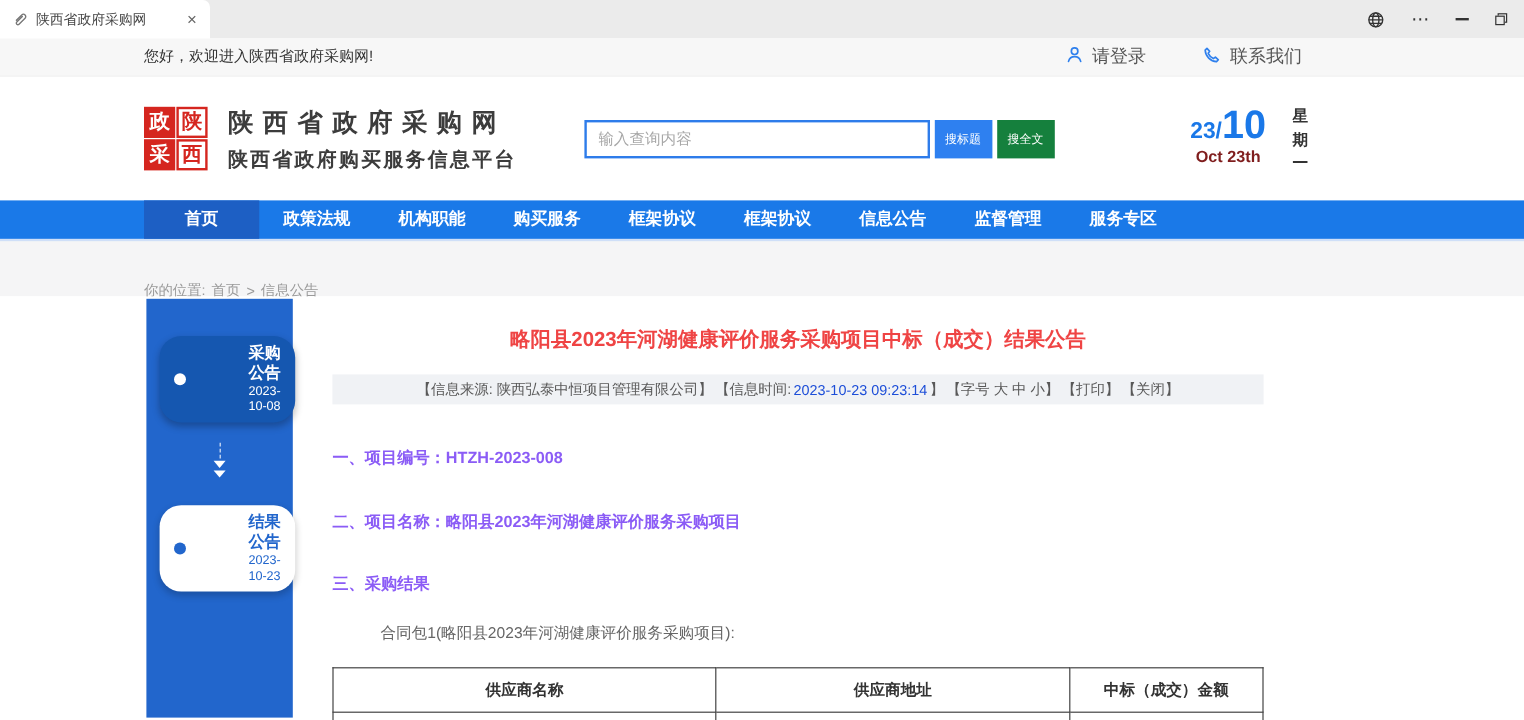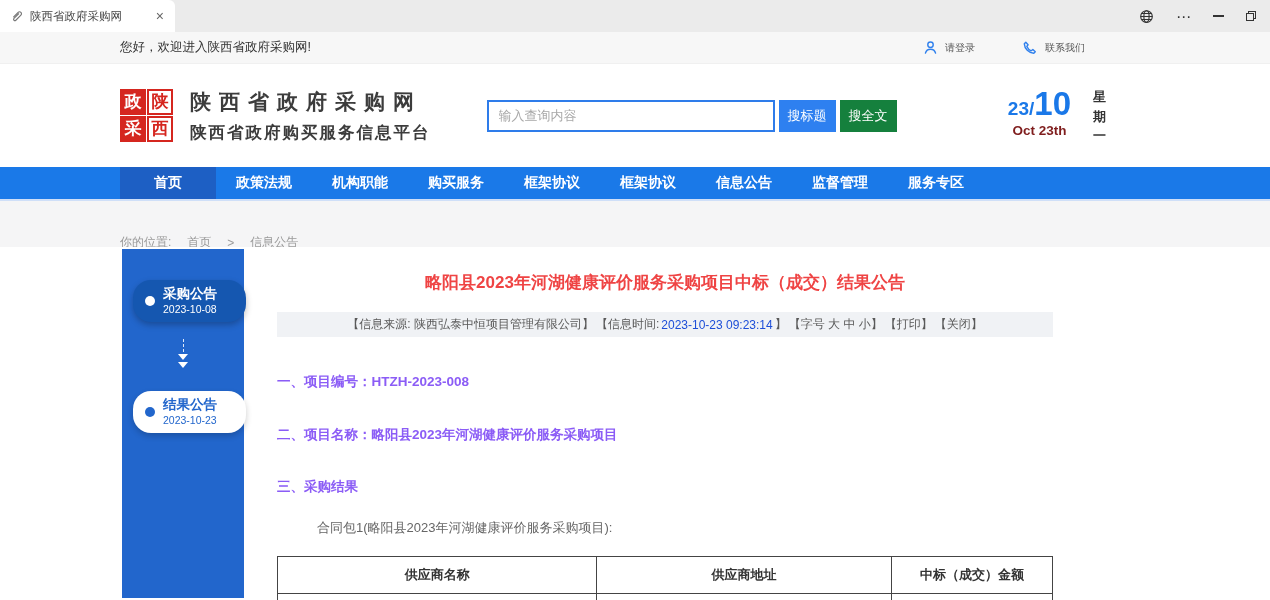--- a/index.html
+++ b/index.html
@@ -16,62 +16,62 @@
   .chrome-btn { font-size:15px; color:#333; line-height:1; cursor:pointer; }
   .min-glyph { display:inline-block; width:11px; height:1.5px; background:#333; }
   .restore-glyph { position:relative; width:10px; height:10px; }
   .restore-glyph .r1 { position:absolute; left:0; bottom:0; width:8px; height:8px; border:1.2px solid #333; background:#ebebeb; }
   .restore-glyph .r2 { position:absolute; right:0; top:0; width:8px; height:8px; border:1.2px solid #333; }
 
   
   .welcome { height:32px; background:#f7f7f7; display:flex; align-items:center; padding:0 185px 0 120px; border-bottom:1px solid #f0f0f0; }
   .welcome-text { font-size:12.5px; color:#333; }
   .welcome-right { margin-left:auto; display:flex; align-items:center; gap:48px; }
-  .welcome-link { display:flex; align-items:center; gap:7px; font-size:10px; color:#555; cursor:pointer; }
+  .welcome-link { display:flex; align-items:flex-start; gap:7px; font-size:15px; color:#555; cursor:pointer; }
 
   
   .site-header { height:103px; background:#fff; display:flex; align-items:center; padding:0 120px; }
   .logo { width:54px; height:54px; display:grid; grid-template-columns:26px 26px; grid-template-rows:26px 26px; gap:1px; }
   .logo-cell { display:flex; align-items:center; justify-content:center; font-size:17px; font-weight:700; }
   .logo-cell.red { background:#d5261f; color:#fff; }
   .logo-cell.white { background:#fff; color:#d5261f; border:2px solid #d5261f; }
   .titles { margin-left:16px; }
   .site-title { font-size:21px; font-weight:700; color:#3c3c3c; letter-spacing:8px; white-space:nowrap; }
   .site-subtitle { font-size:16.5px; font-weight:700; color:#3c3c3c; letter-spacing:2px; margin-top:6px; white-space:nowrap; }
   .search-group { display:flex; align-items:center; margin-left:56px; }
   .search-input { width:288px; height:32px; border:2px solid #2e7cea; padding:0 10px; font-size:13px; color:#333; outline:none; }
   .search-input::placeholder { color:#a8a8a8; }
-  .btn-search { height:32px; padding:0 9px; border:none; color:#fff; font-size:13px; cursor:pointer; font-family:inherit;text-align:right; }
+  .btn-search { height:32px; padding:0 9px; border:none; color:#fff; font-size:10px; cursor:pointer; font-family:inherit;text-align:right; }
   .btn-title { background:#2e80f0; margin-left:4px; }
   .btn-full { background:#15803d; margin-left:4px; }
-  .date-group { margin-left:auto; margin-right:44px; display:flex; align-items:flex-start; gap:22px; }
+  .date-group { margin-left:auto; margin-right:60px; display:flex; align-items:flex-start; gap:22px; }
   .date-nums { text-align:center; }
   .date-line { color:#1a78e8; font-weight:700; white-space:nowrap; }
   .d-small { font-size:19px; }
   .d-big { font-size:33px; }
   .date-en { font-size:13.5px; font-weight:700; color:#7f1d1d; margin-top:0px; text-align:center; }
   .weekday { display:flex; flex-direction:column; font-size:13px; font-weight:700; color:#333; line-height:1.5; margin-top:2px; }
 
   
   .nav { height:34px; background:#1a79e8; border-bottom:2px solid #cfdff8; }
   .nav-inner { width:1030px; margin-left:120px; display:flex; height:100%; }
   .nav-item { width:96px; display:flex; align-items:center; justify-content:center; color:#fff; font-size:14px; font-weight:700; cursor:pointer; white-space:nowrap; }
   .nav-item.active { background:#1d5fc4; }
 
   
   .band { height:46px; background:#f5f5f6; display:flex; align-items:center; padding-left:120px; }
-  .crumb { font-size:12px; color:#9a9a9a; display:flex; gap:16px; align-items:center;margin-top:37px; }
+  .crumb { font-size:12px; color:#9a9a9a; display:flex; gap:5px; align-items:center;margin-top:37px; }
   .crumb a { color:#9a9a9a; text-decoration:none; cursor:pointer; }
 
   
   .main { position:relative; height:351px; background:#fff; }
   .sidebar { position:absolute; left:122px; top:2px; width:122px; height:349px; background:#2266cc; }
   .side-pill { margin:0 0 0 11px; width:113px; border-radius:18px; padding:6px 0 6px 12px; display:flex; align-items:center; gap:8px; cursor:pointer; }
   .side-pill .dot { width:10px; height:10px; border-radius:50%; flex:0 0 auto; }
-  .side-pill .lines { line-height:1.25; }
+  .side-pill .lines { line-height:1.25;margin-left:44px; }
   .pill-label { font-size:13.5px; font-weight:700; }
   .pill-date { font-size:10.5px; }
   .pill-blue { margin-top:31px; background:#1557b0; box-shadow:0 3px 6px rgba(0,0,0,.25); color:#fff; }
   .pill-blue .dot { background:#fff; }
   .pill-white { margin-top:23px; background:#fff; color:#2266cc; box-shadow:0 3px 6px rgba(0,0,0,.2); }
   .pill-white .dot { background:#2266cc; }
   .flow-arrow { margin-top:17px; }
   .dash-line { width:0; height:13px; border-left:1px dashed rgba(255,255,255,.85); margin:0 auto; }
   .tri { width:0; height:0; border-left:5px solid transparent; border-right:5px solid transparent; border-top:6px solid #fff; margin:2px auto 0; }
 

